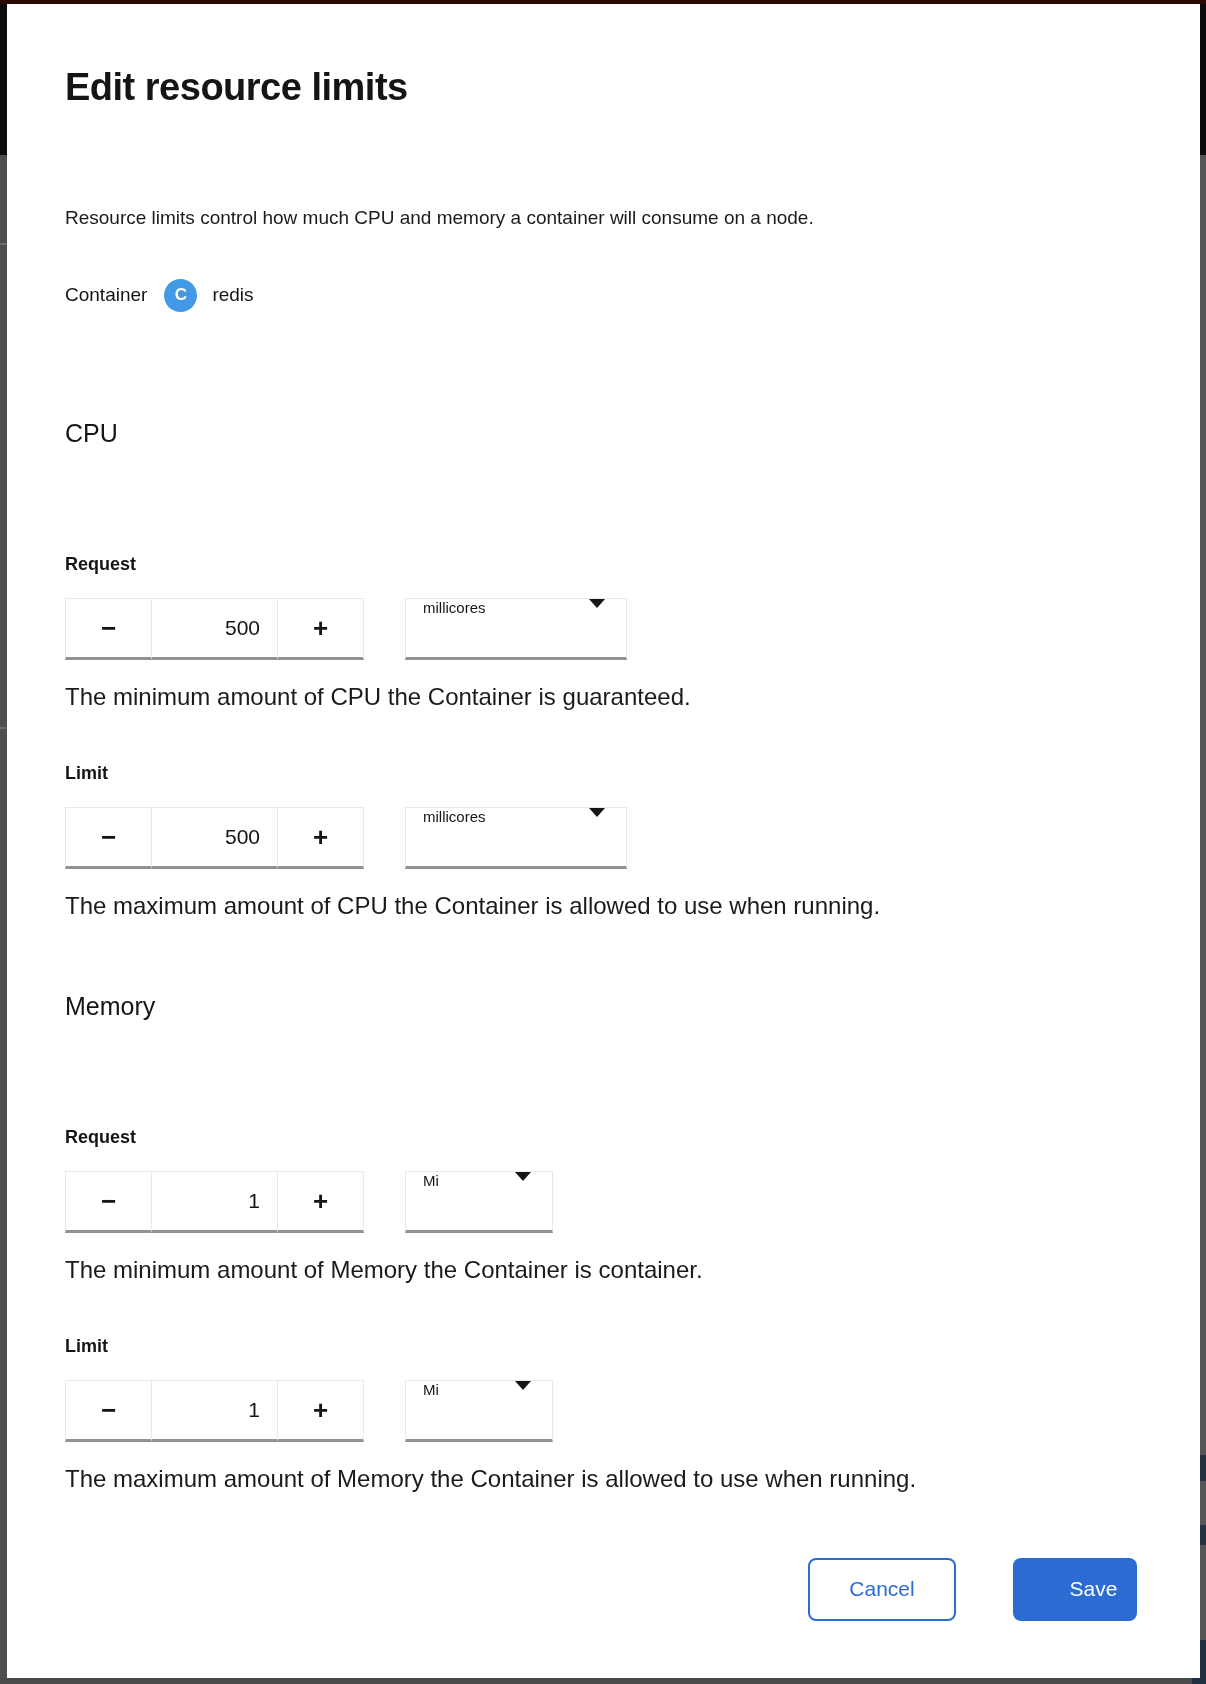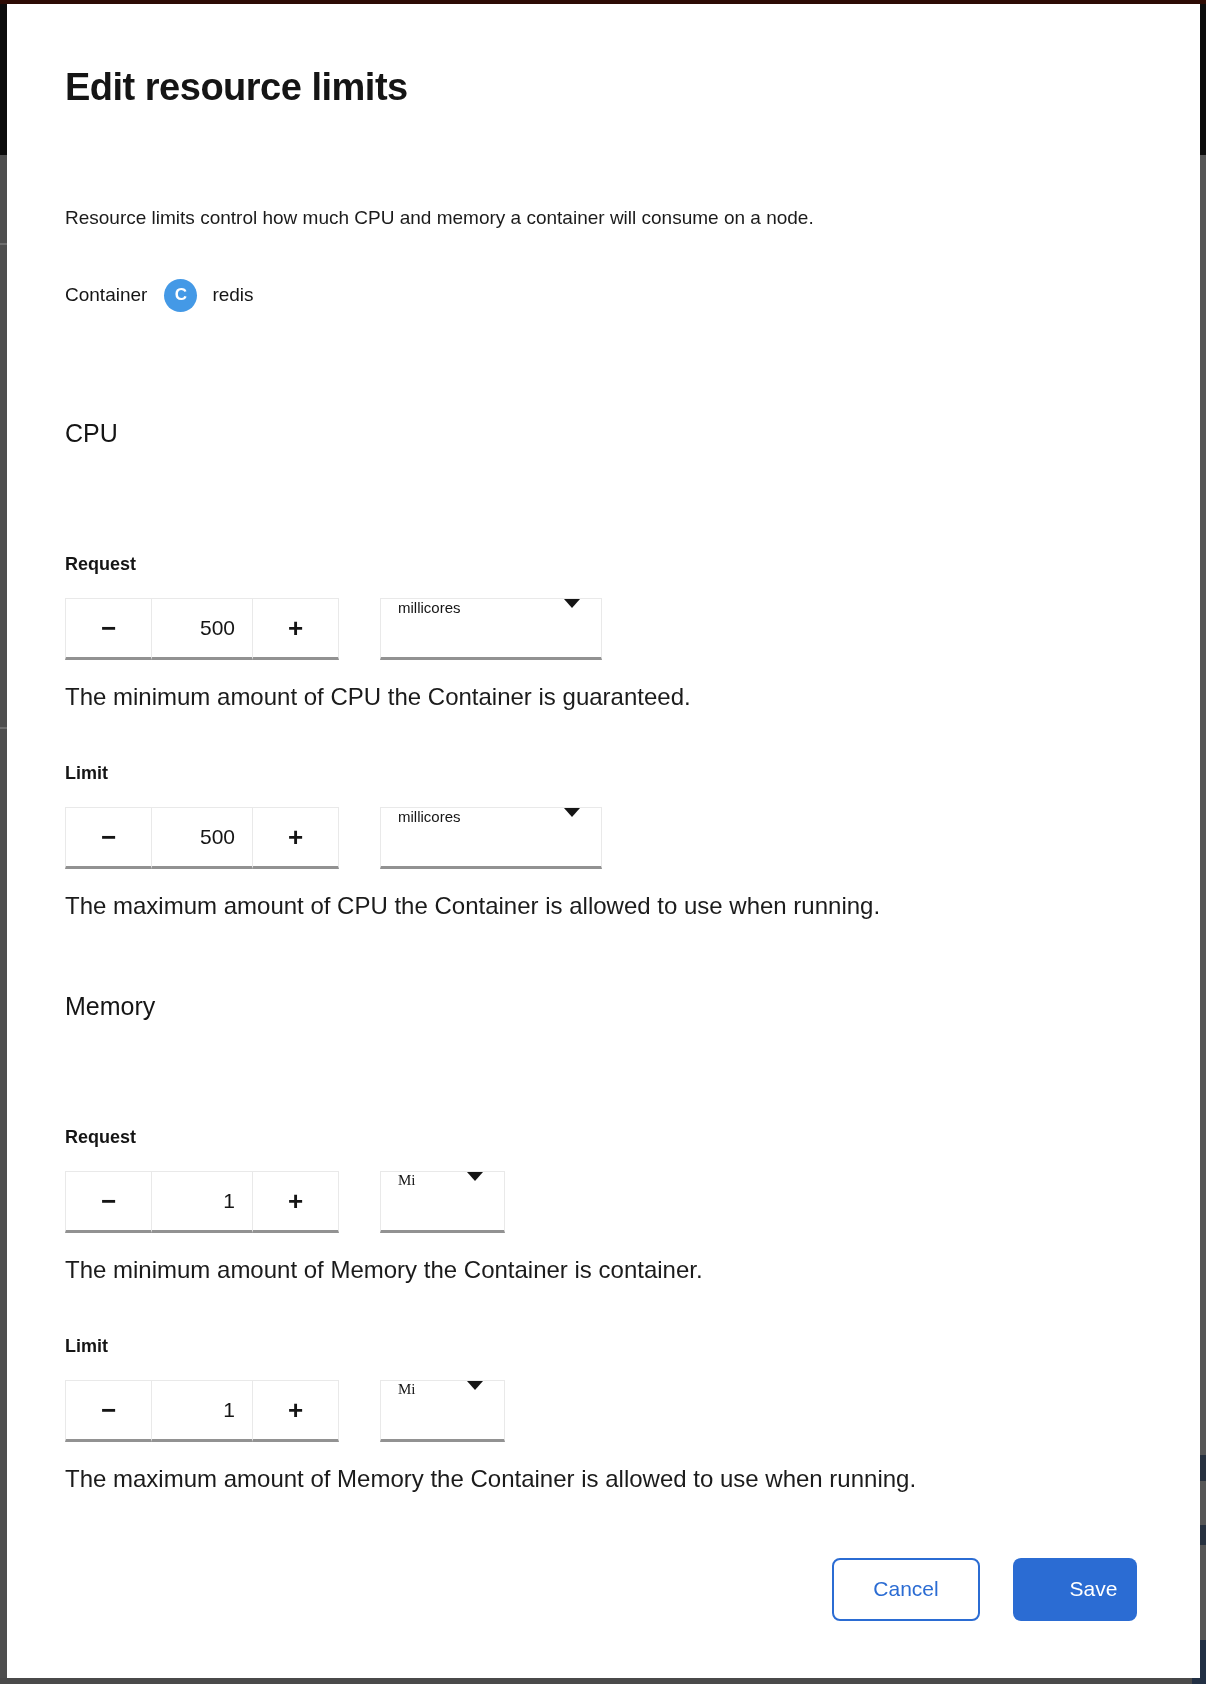--- a/index.html
+++ b/index.html
@@ -98,21 +98,21 @@
     border: 1px solid #e9e9e9;
     border-bottom: 3px solid #929292;
     font-family: "Liberation Sans", sans-serif;
     font-size: 26px;
     font-weight: 700;
     color: #151515;
     cursor: pointer;
     line-height: 1;
   }
   .spin-input {
-    width: 102px; height: 62px;
+    width: 127px; height: 62px;
     border: 1px solid #e9e9e9;
     border-bottom: 3px solid #929292;
     border-left: none; border-right: none;
     font-family: "Liberation Sans", sans-serif;
     font-size: 21px;
     color: #151515;
     text-align: right;
     padding-right: 17px;
     outline: none;
   }
@@ -124,21 +124,21 @@
     background: #ffffff;
     border: 1px solid #e9e9e9;
     border-bottom: 3px solid #929292;
     display: flex;
     justify-content: space-between;
     padding: 0 21px 0 17px;
     font-size: 15px;
     cursor: pointer;
   }
   .unit-wide   { width: 222px; }
-  .unit-narrow { width: 125px; font-family: Liberation Serif, serif; }
+  .unit-narrow { width: 148px; }
   .caret-down {
     width: 0; height: 0;
     border-left: 8px solid transparent;
     border-right: 8px solid transparent;
     border-top: 9px solid #151515;
     margin-left: 18px;
   }
 
   .help-text {
     margin-top: 23px;
@@ -146,20 +146,21 @@
     line-height: 27px;
     color: #1b1b1b;
   }
 
   .actions {
     margin-top: 66px;
     display: flex;
     justify-content: flex-end;
     align-items: flex-start;
     padding-right: 5px;
+    gap: 24px;
   }
   .btn {
     height: 63px;
     border-radius: 8px;
     font-family: "Liberation Sans", sans-serif;
     font-size: 21px;
     cursor: pointer;
   }
   .btn-cancel {
     width: 148px;

